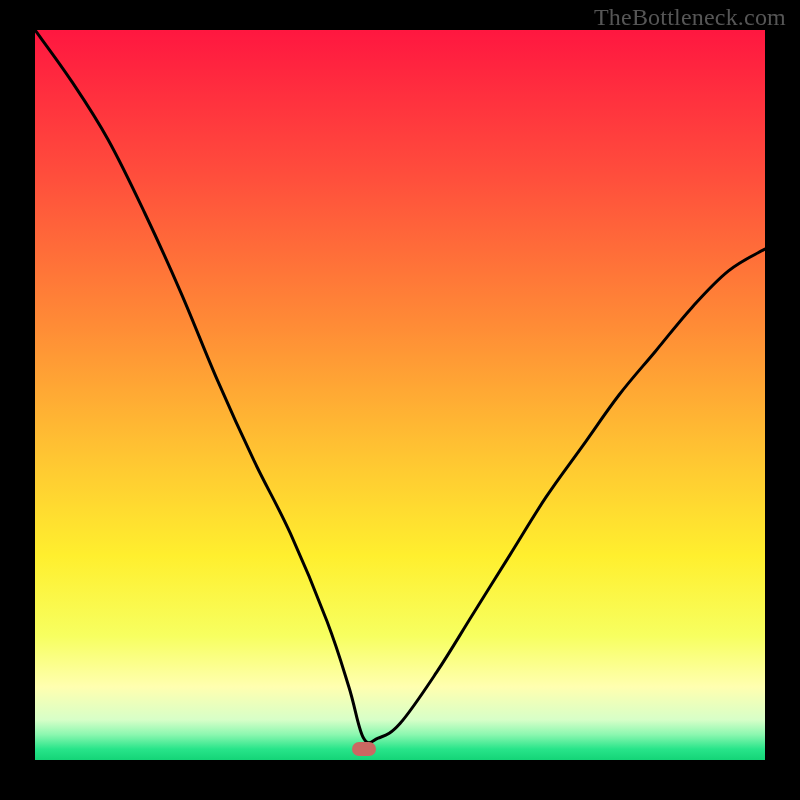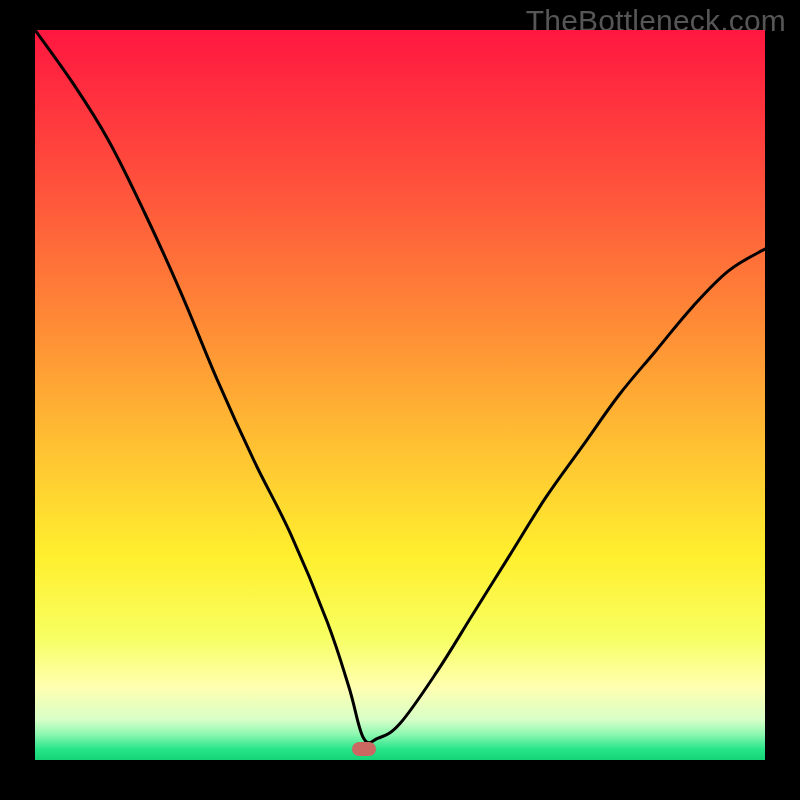--- a/index.html
+++ b/index.html
@@ -13,22 +13,22 @@
   .frame {
     position: relative;
     width: 800px;
     height: 800px;
     background: #000;
   }
   .watermark {
     position: absolute;
     top: 4px;
     right: 14px;
-    font-family: Liberation Sans, sans-serif;
-    font-size: 30px;
+    font-family: Liberation Serif, serif;
+    font-size: 24px;
     color: #565656;
     letter-spacing: 0.2px;
     user-select: none;
   }
   .plot {
     position: absolute;
     left: 35px;
     top: 30px;
     width: 730px;
     height: 730px;

